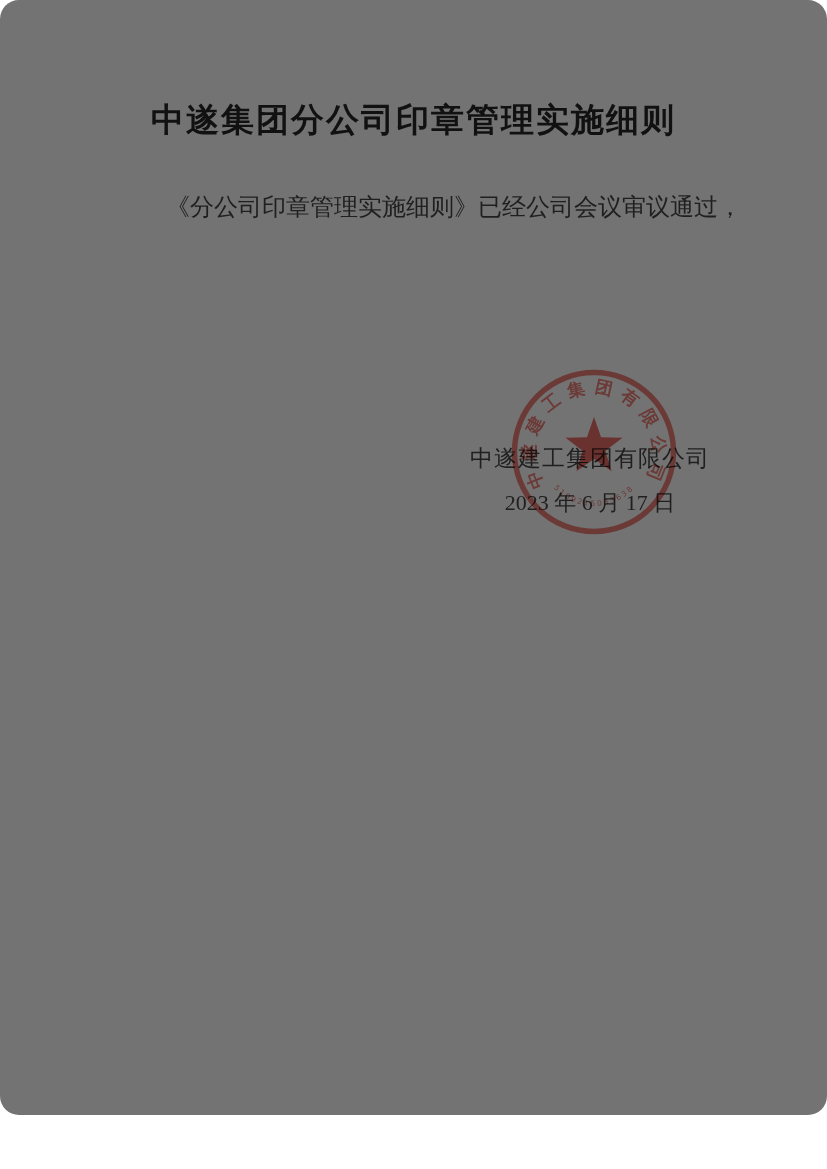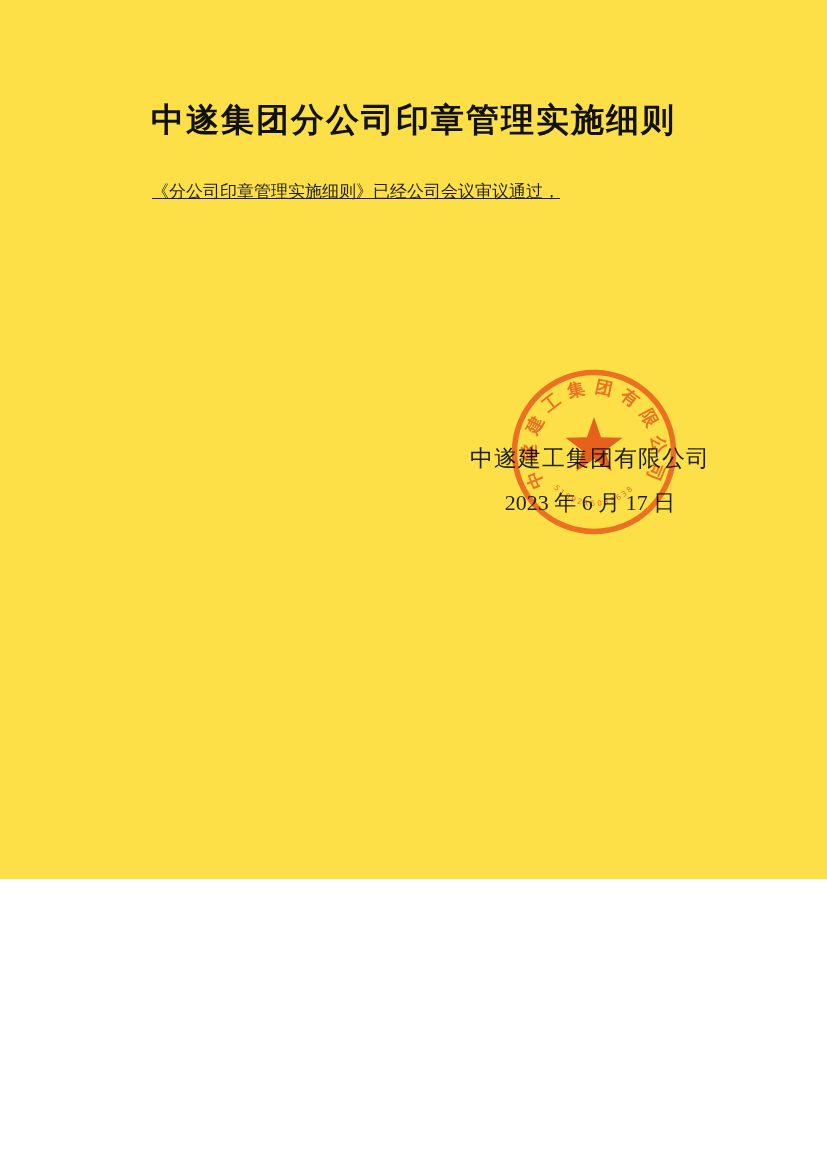--- a/index.html
+++ b/index.html
@@ -3,49 +3,49 @@
 <meta charset="utf-8">
 <style>
   html, body {
     margin: 0;
     padding: 0;
     background: #ffffff;
   }
   .page {
     position: relative;
     width: 827px;
-    height: 879px;
-    background: #fde047;
+    height: 1115px;
+    background: #737373;
     overflow: hidden;
     font-family: "Liberation Serif", "DejaVu Serif", serif;
     color: #1a1a1a;
+    border-radius: 19px;
   }
   .doc-title {
     position: absolute;
     top: 98px;
     left: 0;
     width: 100%;
     margin: 0;
     text-align: center;
     font-size: 33px;
     line-height: 44px;
     font-weight: bold;
     letter-spacing: 2px;
     color: #111111;
     font-family: "Liberation Serif", "DejaVu Serif", serif;
   }
   .paragraph {
     position: absolute;
-    top: 167px;
+    top: 182px;
     left: 118px;
     width: 600px;
-    font-size: 17px;
+    font-size: 24px;
     line-height: 50px;
     color: #1f1f1f;
-    text-decoration: underline;
   }
   .paragraph .line {
     white-space: nowrap;
   }
   .paragraph .line.indent {
     text-indent: 2em;
   }
   .signature {
     position: absolute;
     top: 437px;

